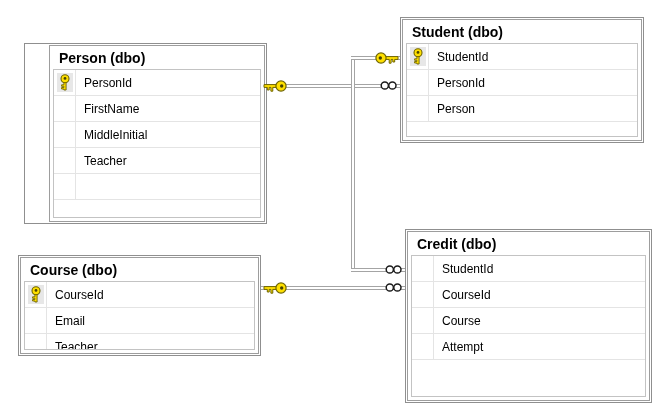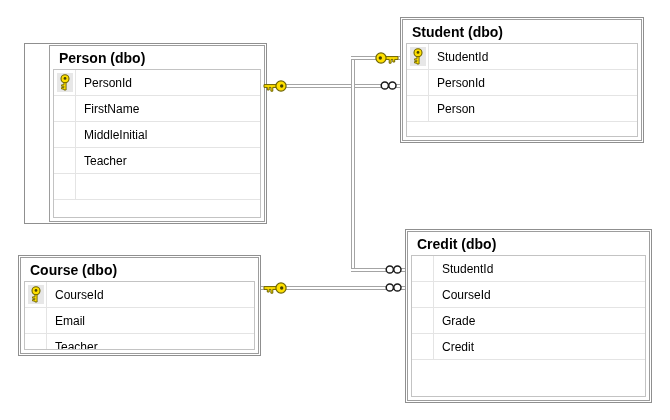--- a/index.html
+++ b/index.html
@@ -198,23 +198,23 @@
         <div class="row">
           <span class="cell-icon"></span>
           <span class="cell-name">StudentId</span>
         </div>
         <div class="row">
           <span class="cell-icon"></span>
           <span class="cell-name">CourseId</span>
         </div>
         <div class="row">
           <span class="cell-icon"></span>
-          <span class="cell-name">Grade</span>
-        </div>
-        <div class="row">
-          <span class="cell-icon"></span>
-          <span class="cell-name">Credit</span>
+          <span class="cell-name">Course</span>
+        </div>
+        <div class="row">
+          <span class="cell-icon"></span>
+          <span class="cell-name">Attempt</span>
         </div>
       </div>
     </div>
   </div>
 
 </div>
 
 </body></html>

